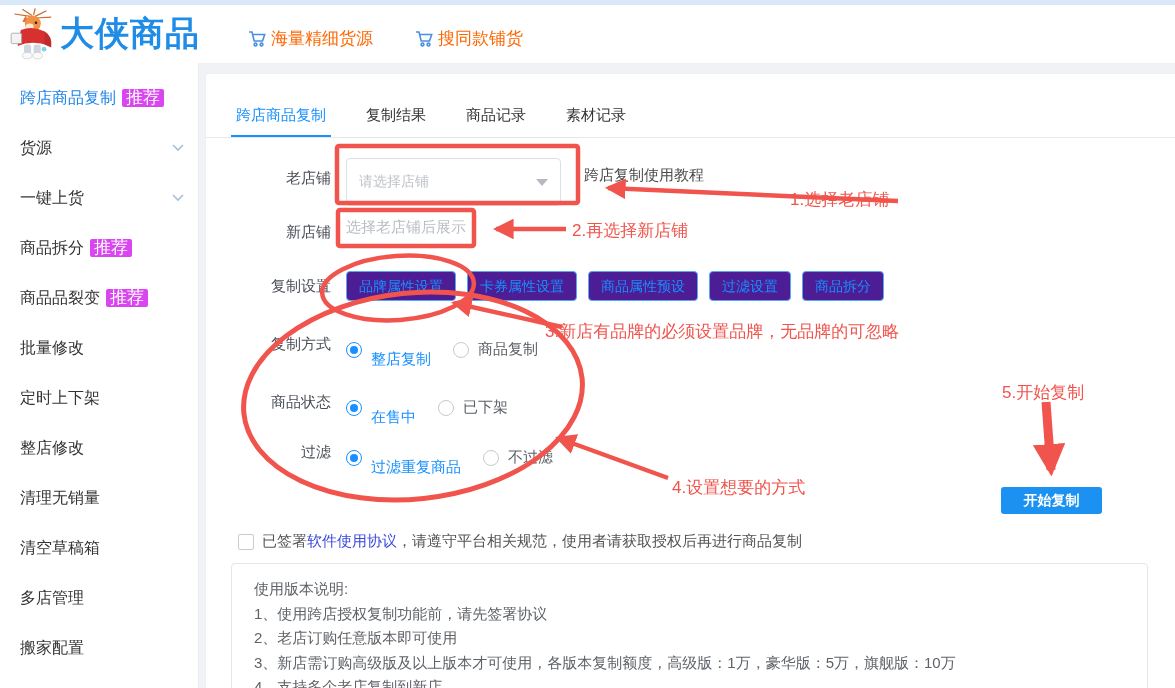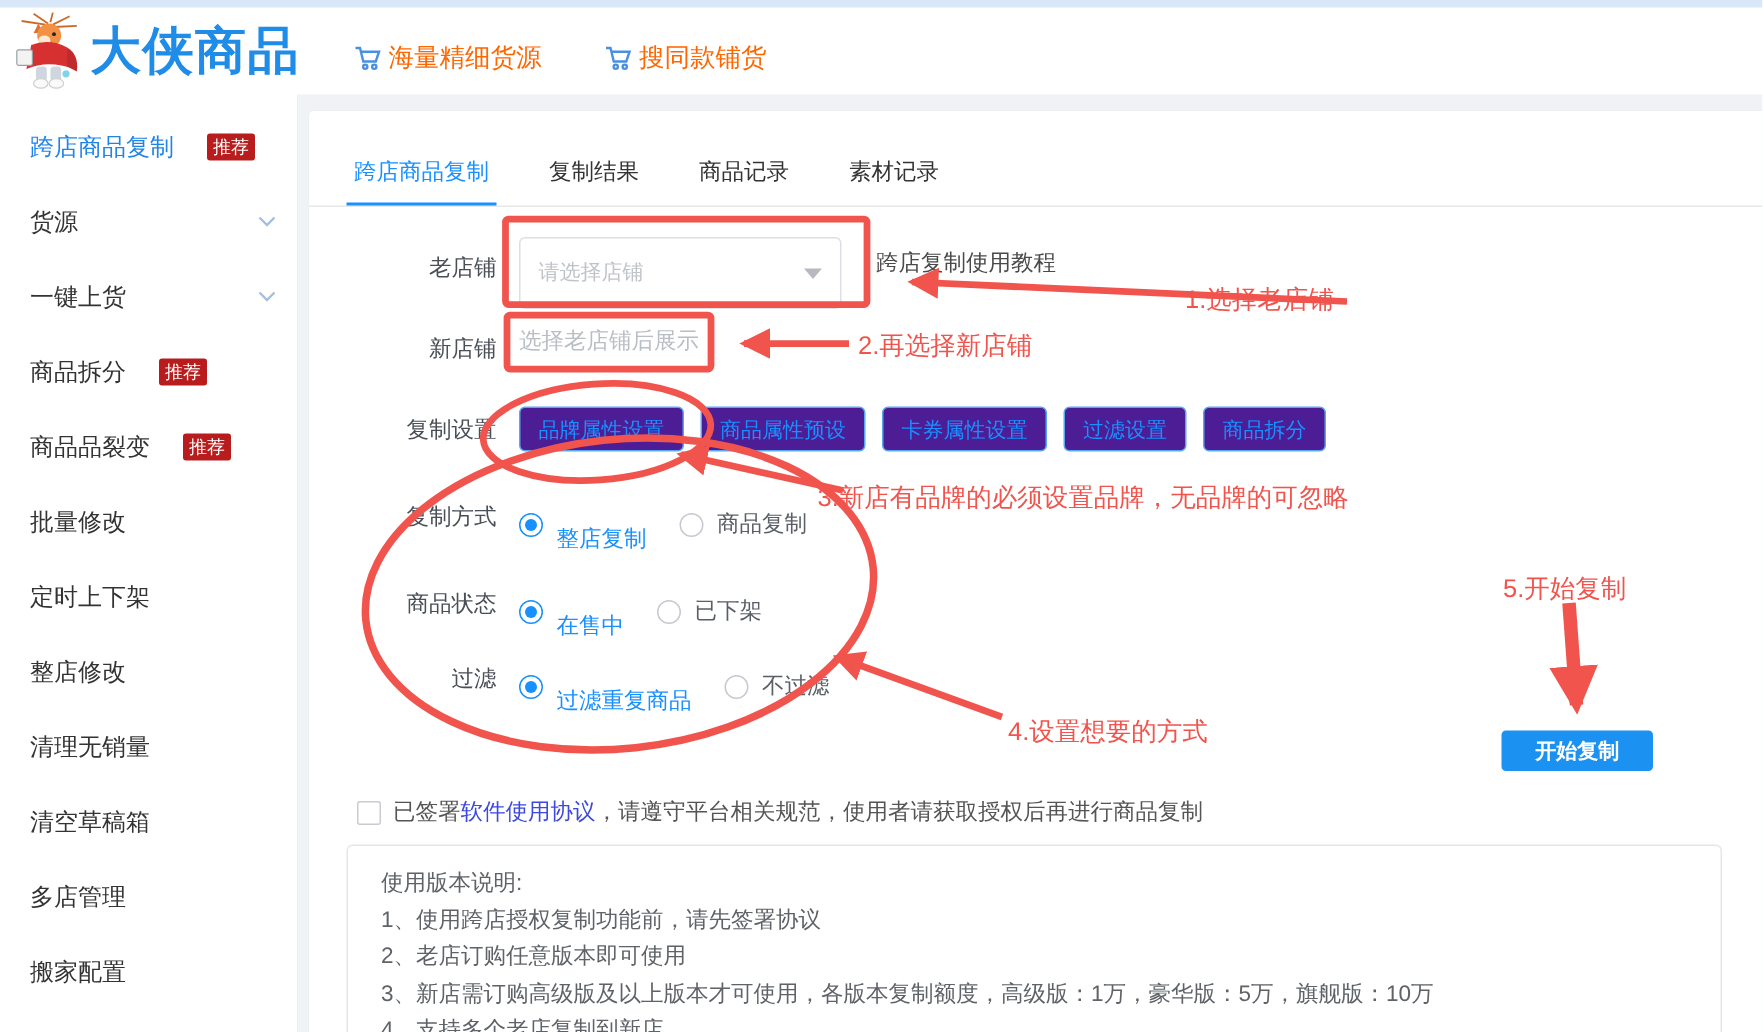--- a/index.html
+++ b/index.html
@@ -5,34 +5,34 @@
   * { margin:0; padding:0; box-sizing:border-box; }
   html,body { width:1175px; height:688px; overflow:hidden; background:#fff;
     font-family:"Liberation Sans","DejaVu Sans",sans-serif; }
   .stage { position:relative; width:1175px; height:688px; }
 
   
   .header { position:absolute; left:0; top:0; right:0; height:63px; background:#fff;
     border-top:5px solid #d9e8f8; }
   .logo { position:absolute; left:8px; top:2px; display:flex; align-items:center; }
   .logo-title { font-size:34px; font-weight:bold; color:#1f8ce8; letter-spacing:1px; margin-left:4px; }
-  .hnav { position:absolute; left:236px; top:22px; display:flex; gap:42px; }
+  .hnav { position:absolute; left:248px; top:22px; display:flex; gap:42px; }
   .hlink { display:flex; align-items:center; gap:4px; color:#ff6600; font-size:17px; cursor:pointer; }
 
   
   .content-bg { position:absolute; left:199px; top:63px; right:0; bottom:0; background:#f0f2f5; }
 
   
   .sidebar { position:absolute; left:0; top:63px; width:199px; bottom:0; background:#fff;
     border-right:1px solid #ebedf0; padding-top:10px; }
   .side-item { height:50px; display:flex; align-items:center; padding-left:20px; padding-right:14px;
     font-size:16px; color:#333; cursor:pointer; }
   .side-item .lbl { white-space:nowrap; }
   .side-item.active .lbl { color:#1f84e8; }
-  .badge { margin-left:22px; background:#b91c1c; color:#fff; font-size:12px; line-height:18px;
+  .badge { margin-left:6px; background:#d946ef; color:#fff; font-size:17px; line-height:18px;
     padding:0 4px; border-radius:2px; white-space:nowrap; }
   .chev { margin-left:auto; }
 
   
   .card { position:absolute; left:205px; top:73px; right:0; bottom:0; background:#fff;
     border:1px solid #edeff2; border-bottom:none; border-right:none; border-radius:4px 0 0 0; }
   .tabs { position:absolute; left:0; right:0; top:22px; height:42px; border-bottom:1px solid #e8e8e8;
     display:flex; padding-left:30px; gap:40px; }
   .tab { font-size:15px; color:#333; line-height:38px; cursor:pointer; position:relative; }
   .tab.active { color:#1890ff; }
@@ -193,22 +193,22 @@
       <span class="caret"></span>
     </div>
     <div class="tut-link">跨店复制使用教程</div>
 
     <div class="f-label" style="top:149px;">新店铺</div>
     <div class="newstore-ph">选择老店铺后展示</div>
 
     <div class="f-label" style="top:203px;">复制设置</div>
     <div class="cfg-btns">
       <button class="cfg-btn">品牌属性设置</button>
+      <button class="cfg-btn">卡券属性设置</button>
       <button class="cfg-btn">商品属性预设</button>
-      <button class="cfg-btn">卡券属性设置</button>
       <button class="cfg-btn">过滤设置</button>
       <button class="cfg-btn">商品拆分</button>
     </div>
 
     <div class="f-label" style="top:261px;">复制方式</div>
     <div class="radio-row" style="top:256px;">
       <div class="radio-opt sel">
         <span class="radio sel"></span>
         <span class="t">整店复制</span>
       </div>

